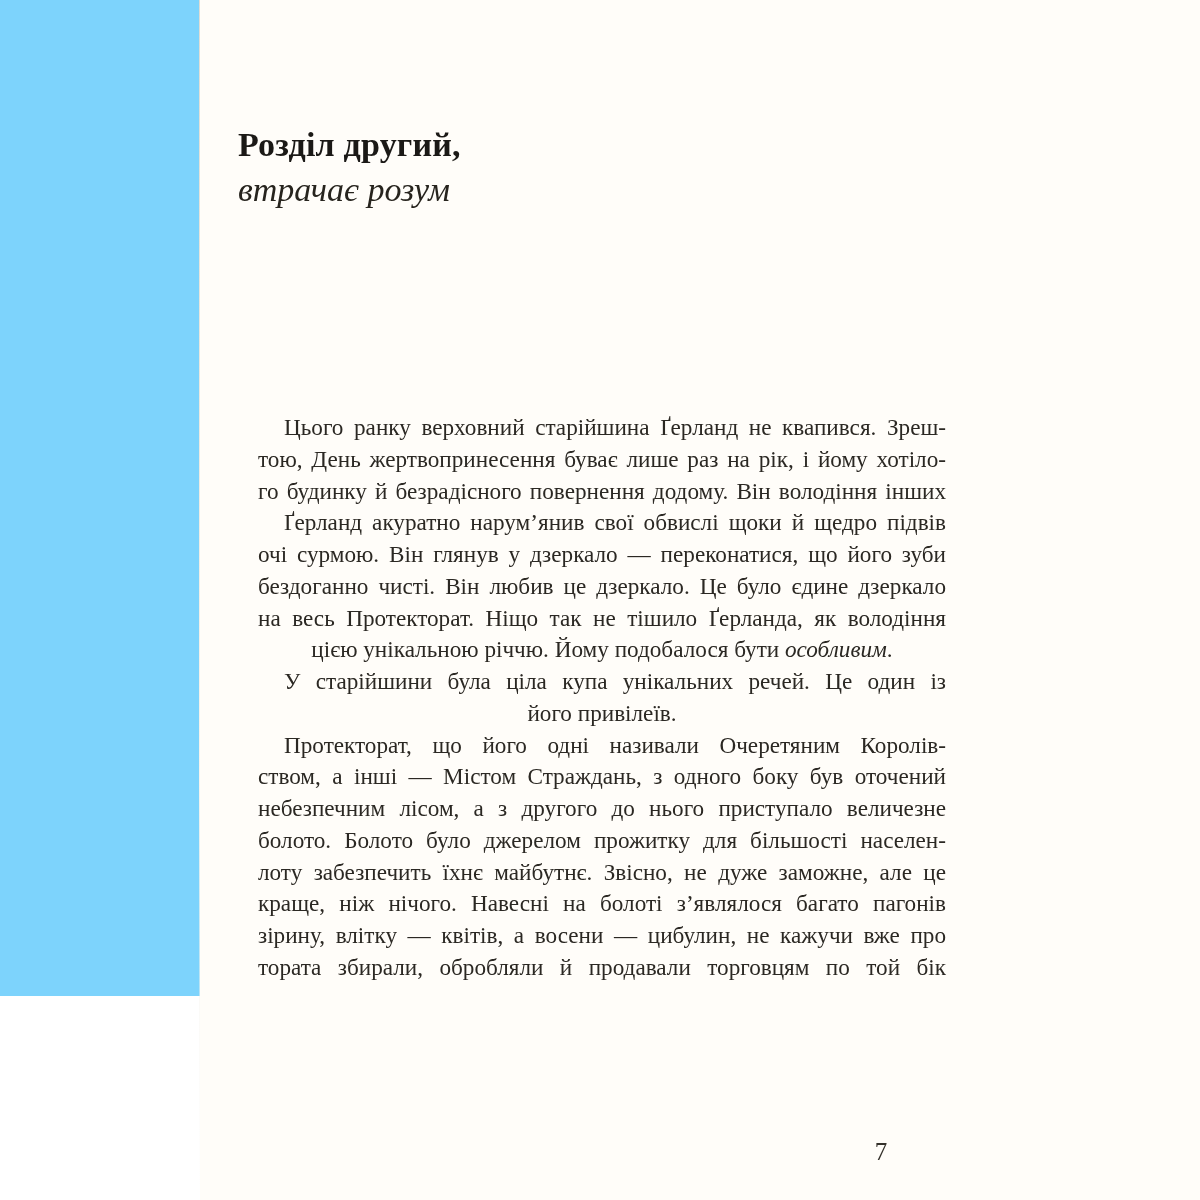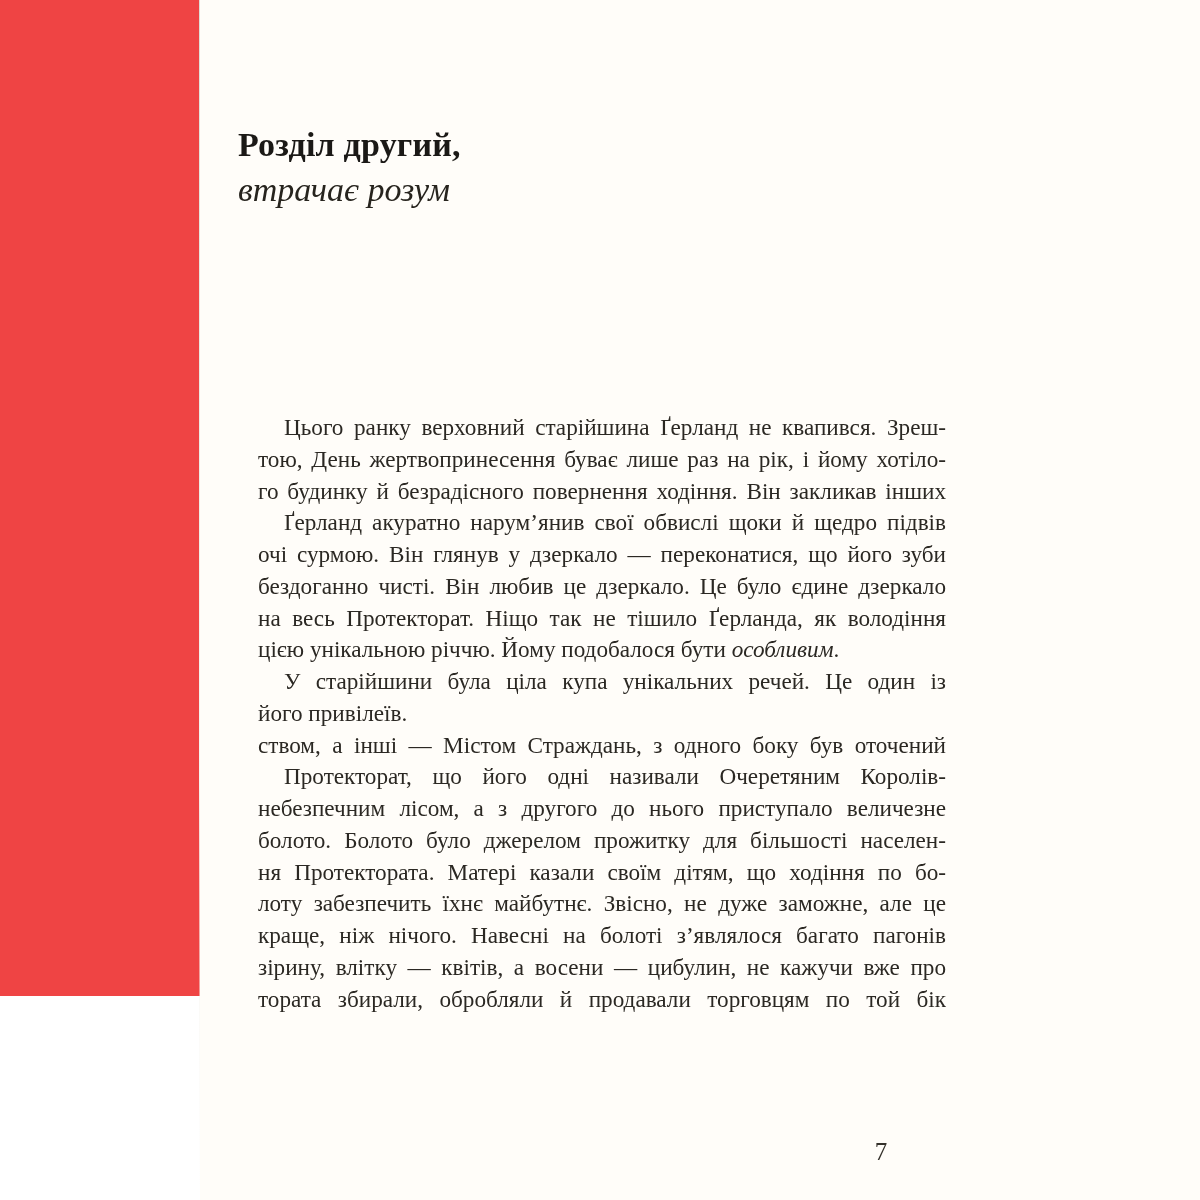--- a/index.html
+++ b/index.html
@@ -8,21 +8,21 @@
     background: #ffffff;
     width: 1200px;
     height: 1200px;
     font-family: "Liberation Serif", "DejaVu Serif", serif;
     overflow: hidden;
   }
   .canvas {
     position: relative;
     width: 1200px;
     height: 996px;
-    background: #ef4444;
+    background: #7dd3fc;
     text-decoration: underline;
   }
   
   .page {
     position: absolute;
     left: 200px;
     top: 0;
     width: 1000px;
     height: 1200px;
     background: #fffdf9;
@@ -59,21 +59,21 @@
     position: absolute;
     left: 218px;
     top: 412px;
     width: 688px;
     font-size: 23.2px;
     line-height: 31.75px;
     color: #2b2823;
     margin-left: 40px;
   }
   .text-line {
-    text-align: left;
+    text-align: center;
     white-space: normal;
   }
   .text-line.justify {
     text-align: justify;
     text-align-last: justify;
   }
   .text-line.indent {
     text-indent: 26px;
   }
   .text-line .italic {
@@ -97,33 +97,32 @@
   <div class="page-edge"></div>
 
   <div class="chapter-heading">
     <div class="chapter-title">Розділ другий,</div>
     <div class="chapter-subtitle-line">втрачає розум</div>
   </div>
 
   <div class="body-text" id="body-text">
       <div class="text-line justify indent"><span>Цього ранку верховний старійшина Ґерланд не квапився. Зреш-</span></div>
       <div class="text-line justify"><span>тою, День жертвопринесення буває лише раз на рік, і йому хотіло-</span></div>
-      <div class="text-line justify"><span>го будинку й безрадісного повернення ходіння. Він закликав інших</span></div>
+      <div class="text-line justify"><span>го будинку й безрадісного повернення додому. Він володіння інших</span></div>
       <div class="text-line justify indent"><span>Ґерланд акуратно нарум’янив свої обвислі щоки й щедро підвів</span></div>
       <div class="text-line justify"><span>очі сурмою. Він глянув у дзеркало — переконатися, що його зуби</span></div>
       <div class="text-line justify"><span>бездоганно чисті. Він любив це дзеркало. Це було єдине дзеркало</span></div>
       <div class="text-line justify"><span>на весь Протекторат. Ніщо так не тішило Ґерланда, як володіння</span></div>
       <div class="text-line"><span>цією унікальною річчю. Йому подобалося бути </span><span class="italic">особливим</span><span>.</span></div>
       <div class="text-line justify indent"><span>У старійшини була ціла купа унікальних речей. Це один із</span></div>
       <div class="text-line"><span>його привілеїв.</span></div>
+      <div class="text-line justify indent"><span>Протекторат, що його одні називали Очеретяним Королів-</span></div>
       <div class="text-line justify"><span>ством, а інші — Містом Страждань, з одного боку був оточений</span></div>
-      <div class="text-line justify indent"><span>Протекторат, що його одні називали Очеретяним Королів-</span></div>
       <div class="text-line justify"><span>небезпечним лісом, а з другого до нього приступало величезне</span></div>
       <div class="text-line justify"><span>болото. Болото було джерелом прожитку для більшості населен-</span></div>
-      <div class="text-line justify"><span>ня Протектората. Матері казали своїм дітям, що ходіння по бо-</span></div>
       <div class="text-line justify"><span>лоту забезпечить їхнє майбутнє. Звісно, не дуже заможне, але це</span></div>
       <div class="text-line justify"><span>краще, ніж нічого. Навесні на болоті з’являлося багато пагонів</span></div>
       <div class="text-line justify"><span>зірину, влітку — квітів, а восени — цибулин, не кажучи вже про</span></div>
       <div class="text-line justify"><span>тората збирали, обробляли й продавали торговцям по той бік</span></div>
     </div>
 
   <div class="page-number">7</div>
 </div>
 
 </body></html>

